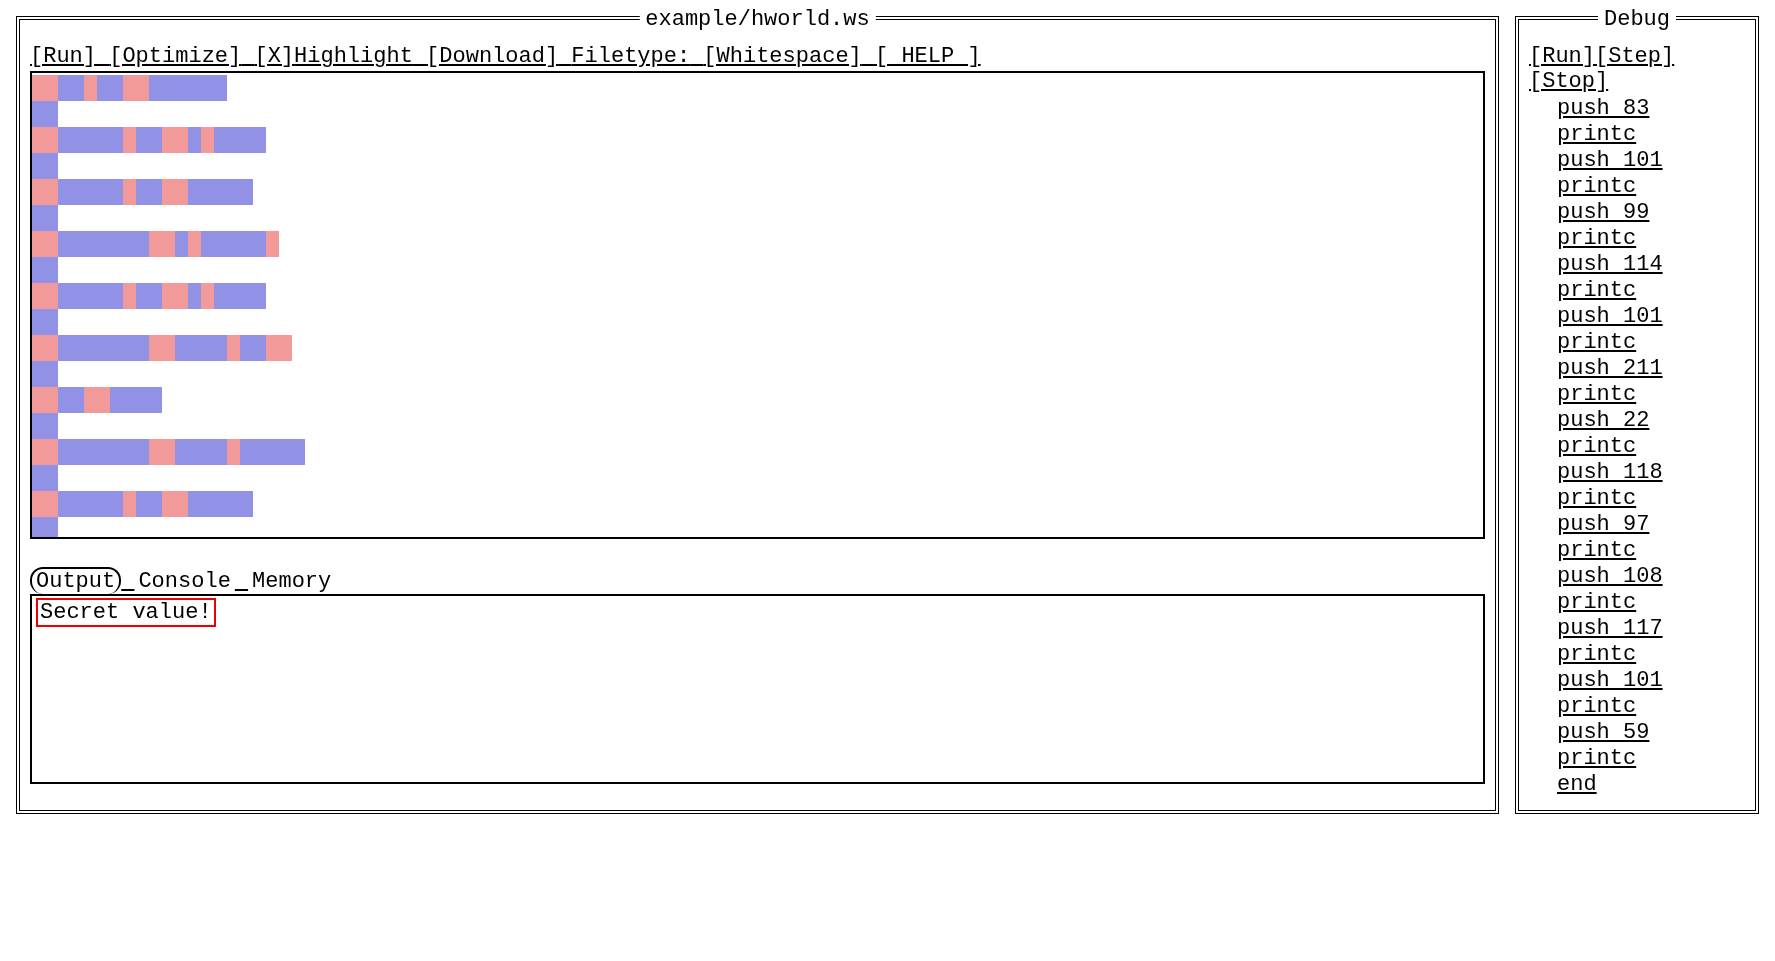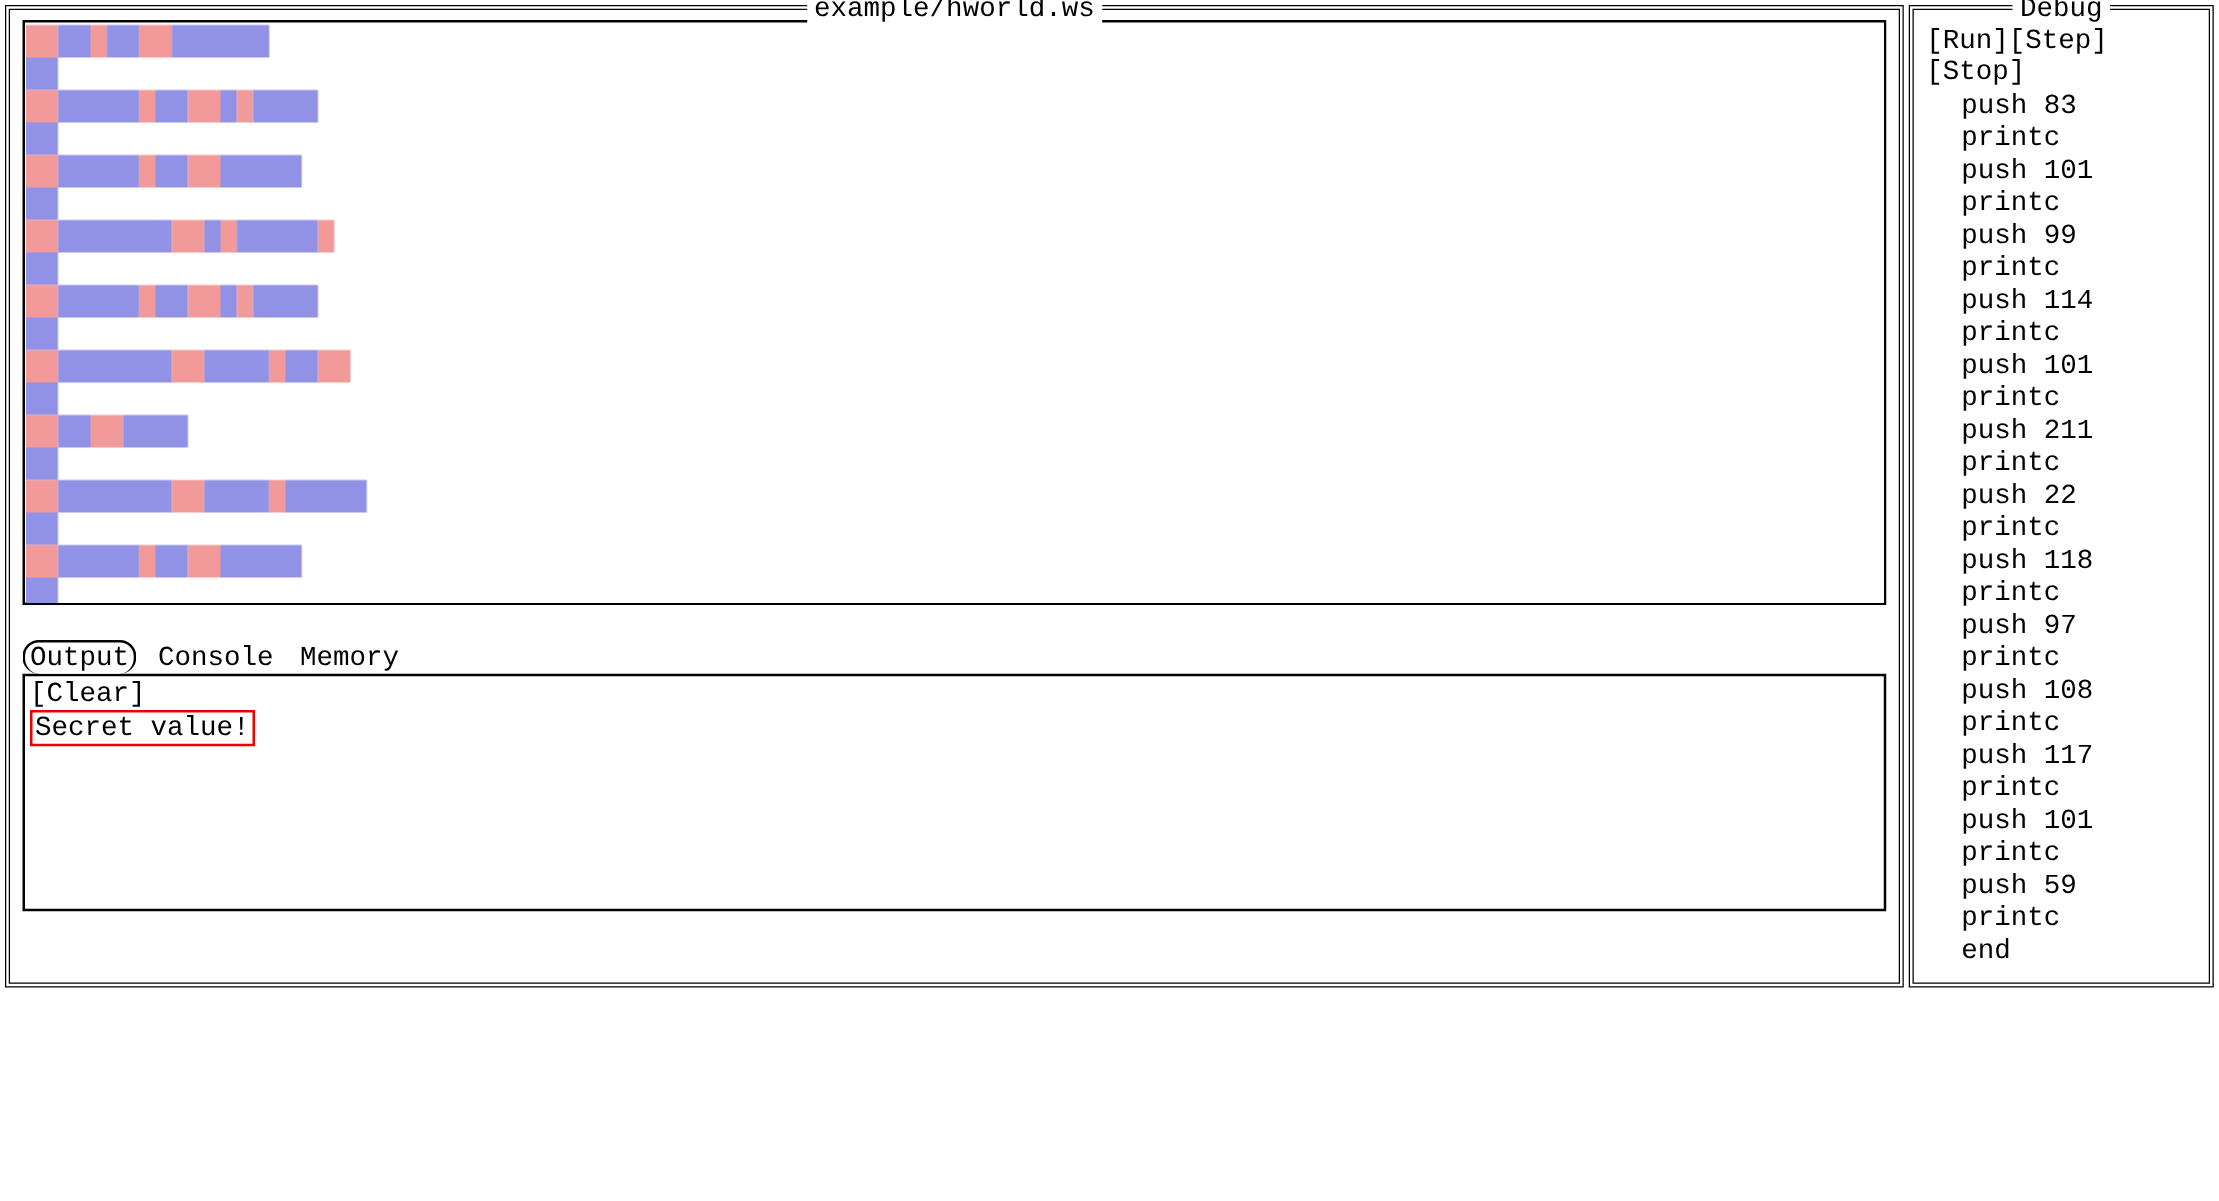--- a/index.html
+++ b/index.html
@@ -5,23 +5,24 @@
   html,body {
     margin:0; padding:0;
     font-family:"Consolas","Menlo","Courier New",monospace;
     font-size:22px;
     background:#fff;
     color:#000;
   }
   .frame {
     box-sizing:border-box;
     border:4px double #000;
-    margin:4px;
+    margin:16px;
     position:relative;
-    padding:8px 10px 10px 10px;
+    padding:20px 10px 10px 10px;
+    text-decoration:underline;
   }
   .frame-legend {
     position:absolute;
     top:-13px;
     left:50%;
     transform:translateX(-50%);
     background:#fff;
     padding:0 6px;
     white-space:nowrap;
     font-size:22px;
@@ -98,20 +99,29 @@
 </head>
 <body>
 
 <div class="cols">
 
   <div class="frame col-main">
     <div class="frame-legend">
       <span>example/hworld.ws</span>
     </div>
 
+    <div class="toolbar">
+      <span class="btn">[Run]</span>
+      <span class="btn">[Optimize]</span>
+      <span class="chk">[X]</span><span class="lbl">Highlight</span>
+      <span class="btn">[Download]</span>
+      <span class="lbl">Filetype:</span>
+      <span class="select">[Whitespace]</span>
+      <span class="btn">[ HELP ]</span>
+    </div>
 
     <div class="code-box" id="code-box">
         <div class="code-line">
           <span class="seg sp" style="width: 26px;"></span>
           <span class="seg tb" style="width: 26px;"></span>
           <span class="seg sp" style="width: 13px;"></span>
           <span class="seg tb" style="width: 26px;"></span>
           <span class="seg sp" style="width: 26px;"></span>
           <span class="seg tb" style="width: 78px;"></span>
         </div>
@@ -211,21 +221,20 @@
           <span class="seg tb" style="width: 26px;"></span>
         </div>
       </div>
 
     <div class="tabs">
       <span class="tab selected">Output</span>
       <span class="tab">Console</span>
       <span class="tab">Memory</span>
     </div>
     <div class="output-box">
-      <div><span class="btn">[Clear]</span></div>
       <div><span class="output-text-line highlight-red">Secret value!</span></div>
     </div>
   </div>
 
   <div class="frame col-debug">
     <div class="frame-legend">
       <span>Debug</span>
     </div>
     <div class="debug-toolbar">
       <span class="btn">[Run]</span><span class="btn">[Step]</span><span class="btn">[Stop]</span>

